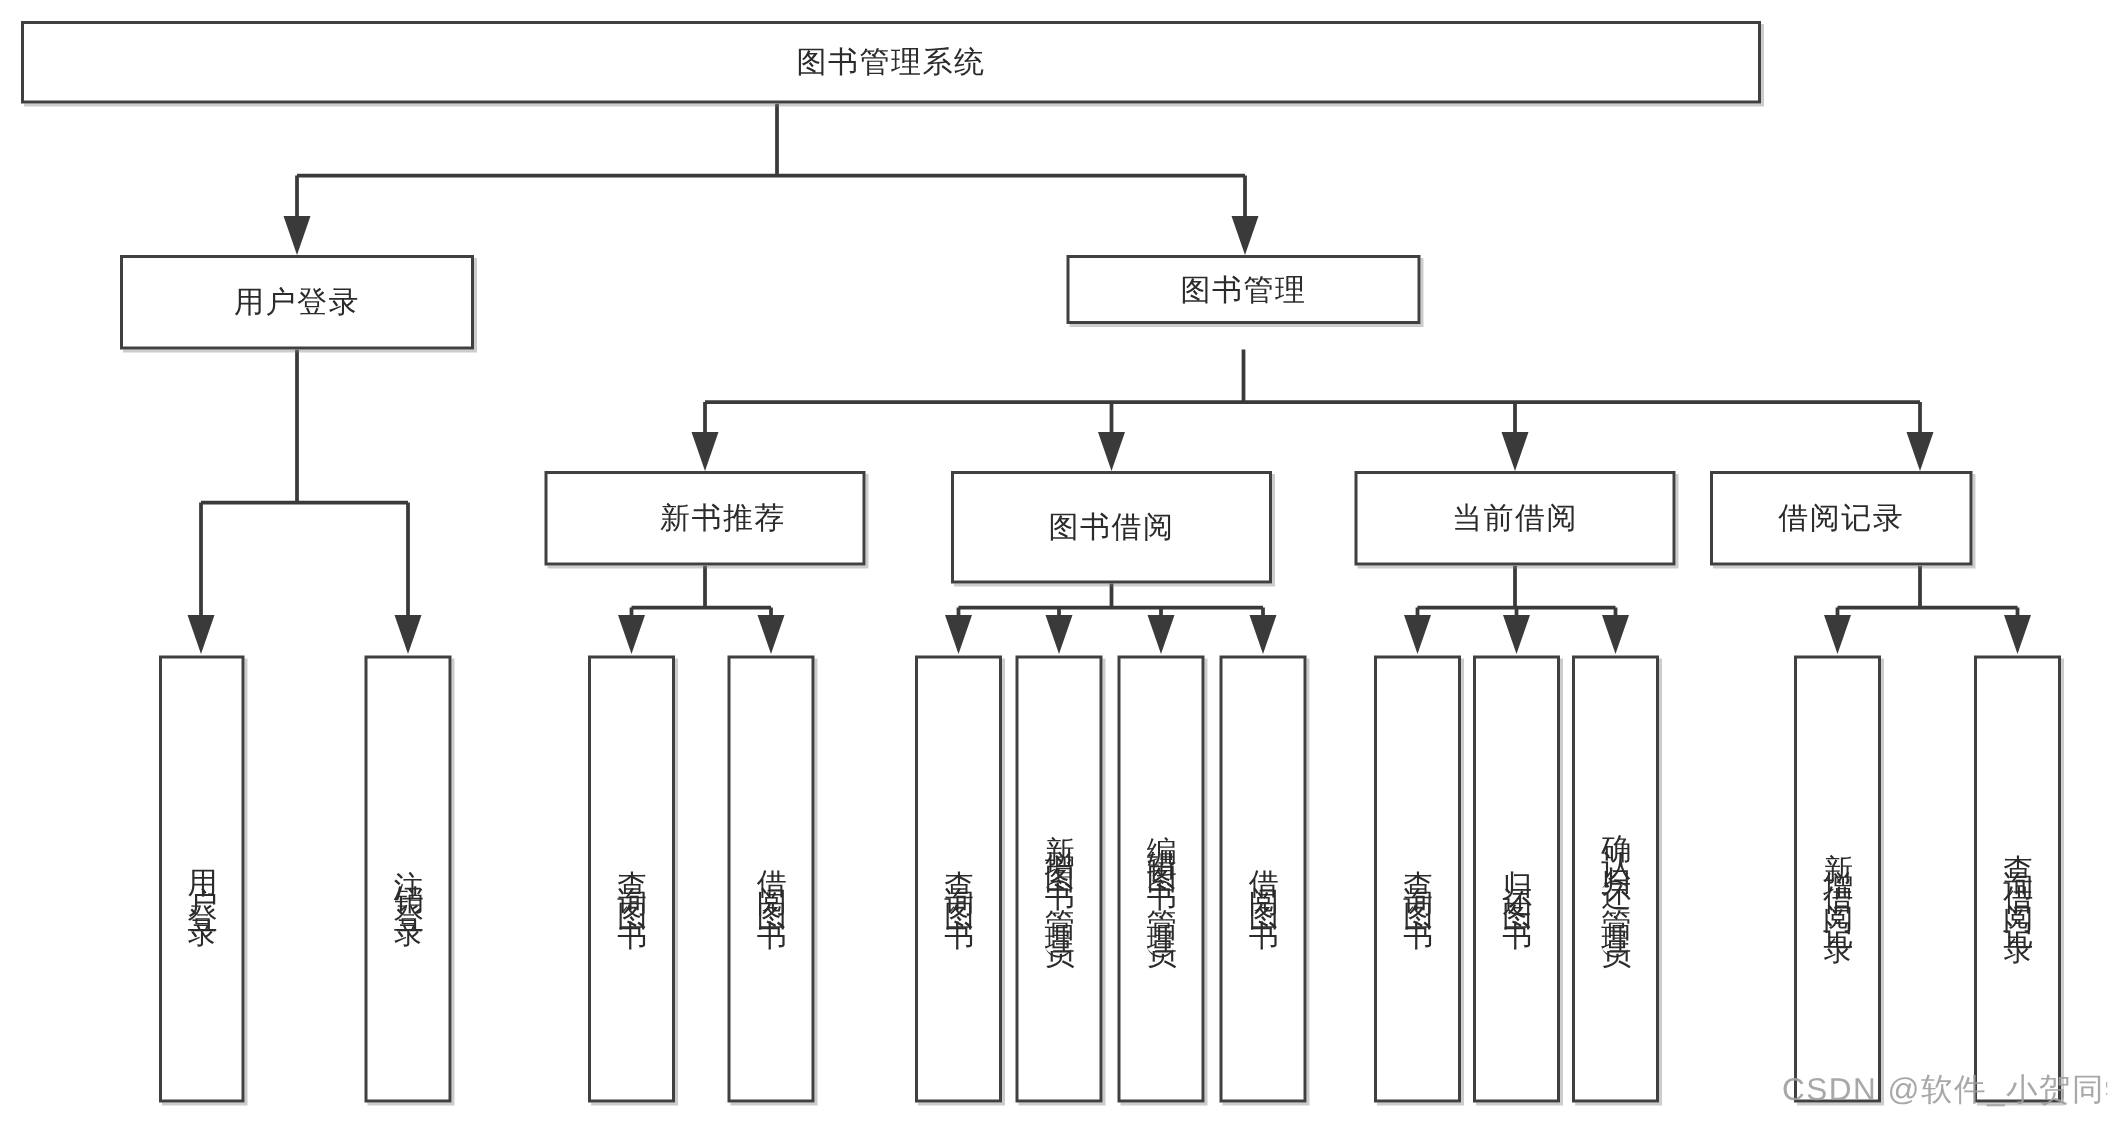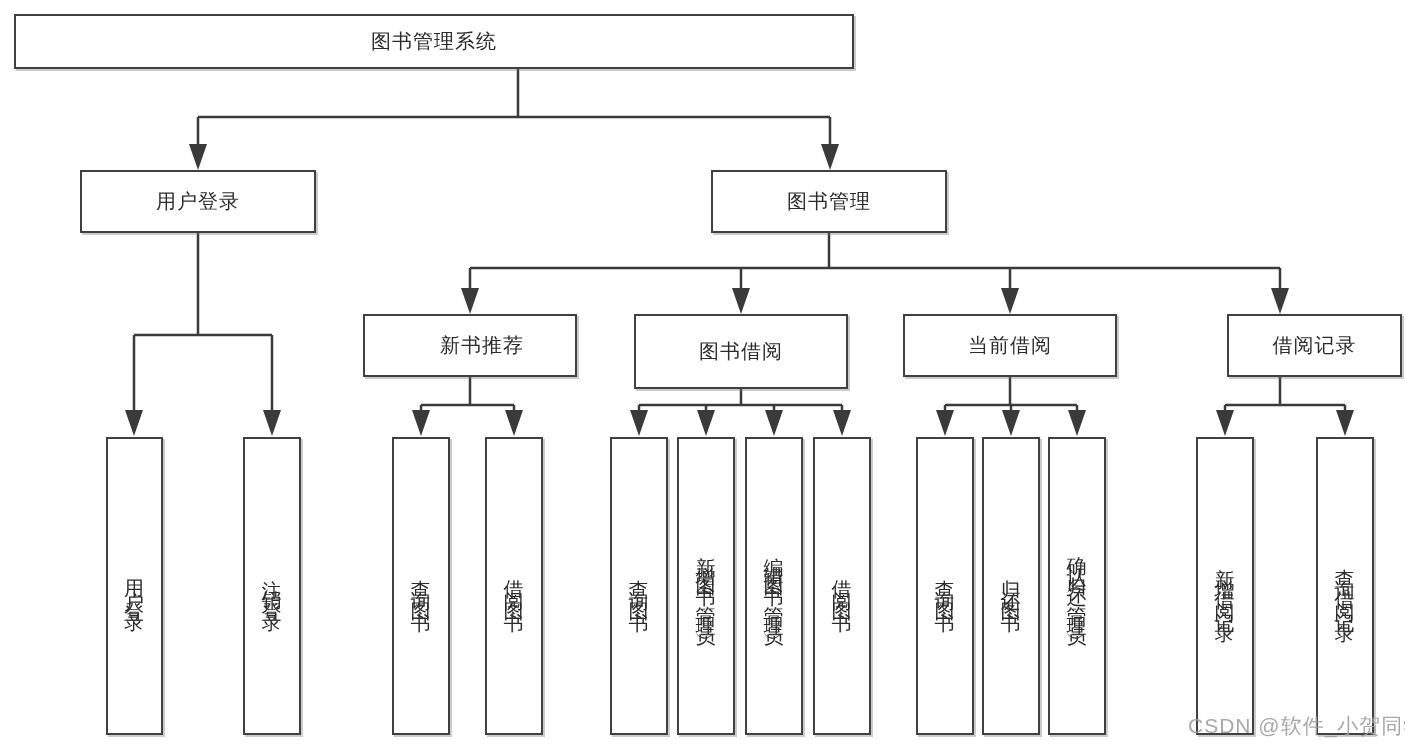--- a/index.html
+++ b/index.html
@@ -95,41 +95,41 @@
       <polygon points="765,410 783,410 774,436"></polygon>
       <polygon points="833,410 851,410 842,436"></polygon>
       <polygon points="936,410 954,410 945,436"></polygon>
       <polygon points="1002,410 1020,410 1011,436"></polygon>
       <polygon points="1068,410 1086,410 1077,436"></polygon>
       <polygon points="1216,410 1234,410 1225,436"></polygon>
       <polygon points="1336,410 1354,410 1345,436"></polygon>
     </g>
   </svg>
 
-  <div class="node" style="left:14px; top:14px; width:840px; height:55px;">
+  <div class="node" style="left:14px; top:14px; width:1160px; height:55px;">
     <span class="h-text">图书管理系统</span>
   </div>
 
   <div class="node" style="left:80px; top:170px; width:236px; height:63px;">
     <span class="h-text">用户登录</span>
   </div>
-  <div class="node" style="left:711px; top:170px; width:236px; height:63px;align-items:center;">
+  <div class="node" style="left:711px; top:170px; width:236px; height:46px;align-items:center;">
     <span class="h-text">图书管理</span>
   </div>
 
   <div class="node" style="left:363px; top:314px; width:214px; height:63px;padding-left:24px;">
     <span class="h-text">新书推荐</span>
   </div>
   <div class="node" style="left:634px; top:314px; width:214px; height:75px;">
     <span class="h-text">图书借阅</span>
   </div>
   <div class="node" style="left:903px; top:314px; width:214px; height:63px;">
     <span class="h-text">当前借阅</span>
   </div>
-  <div class="node" style="left:1227px; top:314px; width:175px; height:63px;">
+  <div class="node" style="left:1140px; top:314px; width:175px; height:63px;">
     <span class="h-text">借阅记录</span>
   </div>
 
   <div class="node" style="left:106px; top:437px; width:57px; height:298px;">
     <span class="v-text">用户登录</span>
   </div>
   <div class="node" style="left:243px; top:437px; width:58px; height:298px;">
     <span class="v-text">注销登录</span>
   </div>
 

